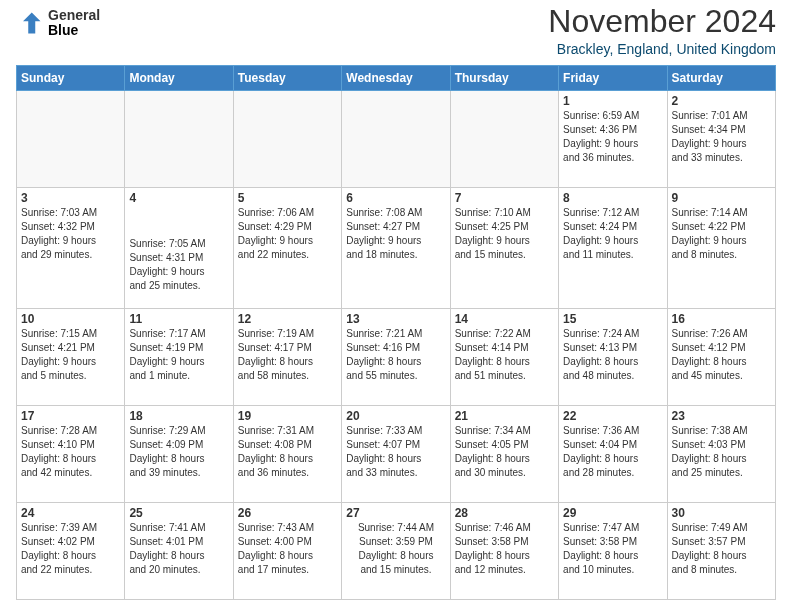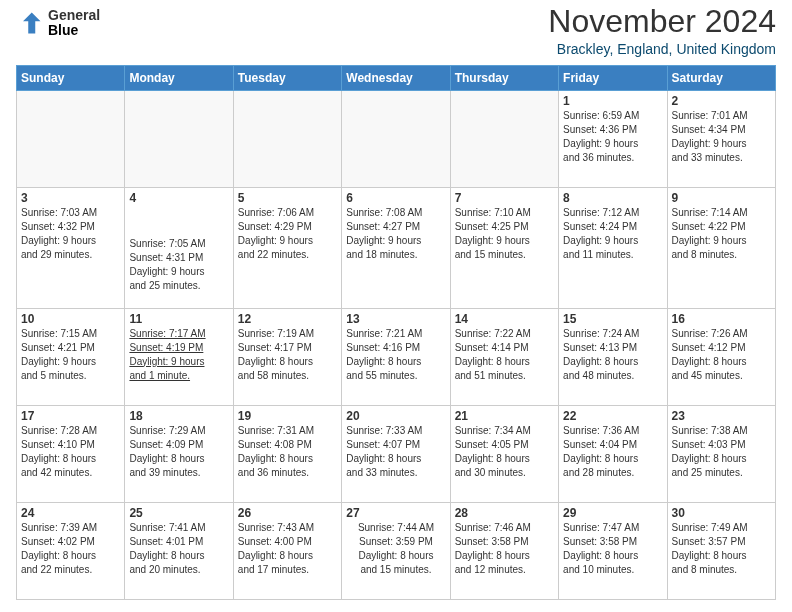--- a/index.html
+++ b/index.html
@@ -216,21 +216,21 @@
         <tr>
           <td>
             <span class="day-num">10</span>
             <div class="day-info" style="white-space: pre-line;">Sunrise: 7:15 AM
 Sunset: 4:21 PM
 Daylight: 9 hours
 and 5 minutes.</div>
           </td>
           <td>
             <span class="day-num">11</span>
-            <div class="day-info" style="white-space: pre-line; text-decoration: underline;">Sunrise: 7:17 AM
+            <div class="day-info" style="white-space: pre-line;">Sunrise: 7:17 AM
 Sunset: 4:19 PM
 Daylight: 9 hours
 and 1 minute.</div>
           </td>
           <td>
             <span class="day-num">12</span>
             <div class="day-info" style="white-space: pre-line;">Sunrise: 7:19 AM
 Sunset: 4:17 PM
 Daylight: 8 hours
 and 58 minutes.</div>

